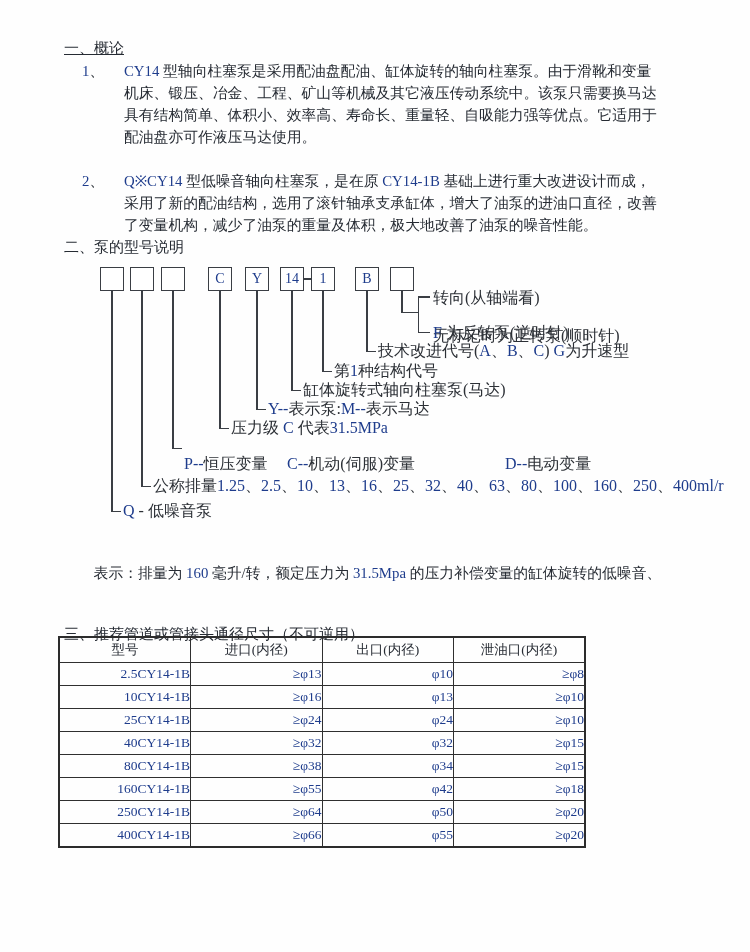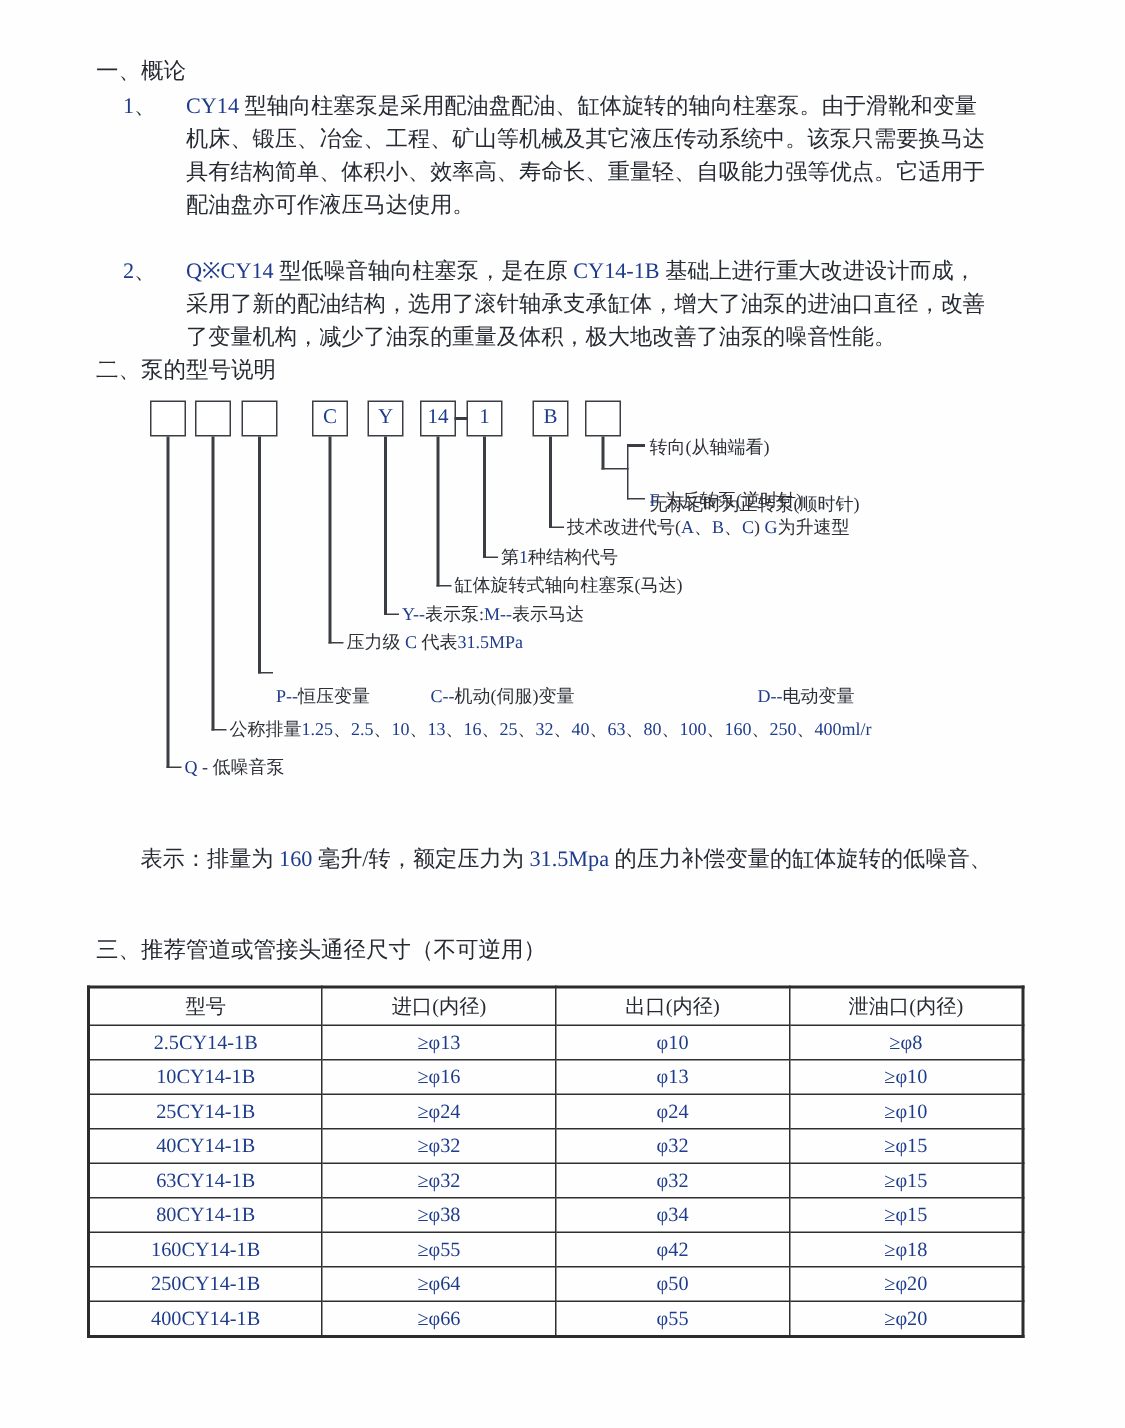--- a/index.html
+++ b/index.html
@@ -15,43 +15,43 @@
   .elines div{height:24px; line-height:24px; font-size:14.8px; white-space:pre;}
   .elines div:first-child{text-indent:2em;}
   .ex-label{font-size:15px; height:24px; line-height:24px; white-space:pre;}
   
   .mbox{
     position:absolute; width:22px; height:22px; border:1.5px solid #3a3e44;
     text-align:center; line-height:22px; font-size:14px; background:#fff;
   }
   .vl{position:absolute; width:1.5px; background:#3a3e44;}
   .hl{position:absolute; height:1.5px; background:#3a3e44;}
-  .ann{position:absolute; font-size:12px; line-height:16px; white-space:pre; color:#2c3036;}
+  .ann{position:absolute; font-size:16px; line-height:16px; white-space:pre; color:#2c3036;}
   .lat{color:#1e3c8c;}
   
   .pipe-table{
-    position:absolute; left:58px; top:657px; width:625px;
+    position:absolute; left:58px; top:636px; width:528px;
     border-collapse:collapse; table-layout:fixed;
     font-family:"Liberation Serif","DejaVu Serif",serif;
   }
   .pipe-table th,.pipe-table td{
     border:1.5px solid #2f2f2f; padding:0; text-align:center;
     font-size:13.5px; font-weight:normal; color:#262b33;
     overflow:hidden; white-space:nowrap;
   }
   .pipe-table th{height:24px;}
-  .pipe-table td{height:22px;}
+  .pipe-table td{height:22px;text-align:right;}
   .pipe-table{border:2px solid #2c2c2c;}
 </style>
 </head>
 <body>
 
 <div class="page">
 
-  <div class="abs sec-title" style="left:64px;top:37px;">一、概论</div>
+  <div class="abs sec-title" style="left:64px;top:37px;text-decoration:underline;">一、概论</div>
 
   <div class="abs pnum" style="left:82px;top:60px;"><span class="lat">1</span>、</div>
   <div class="abs plines" style="left:124px;top:60px;">
     <div><span class="lat">CY14</span> 型轴向柱塞泵是采用配油盘配油、缸体旋转的轴向柱塞泵。由于滑靴和变量</div>
     <div>机床、锻压、冶金、工程、矿山等机械及其它液压传动系统中。该泵只需要换马达</div>
     <div>具有结构简单、体积小、效率高、寿命长、重量轻、自吸能力强等优点。它适用于</div>
     <div>配油盘亦可作液压马达使用。</div>
   </div>
 
   <div class="abs pnum" style="left:82px;top:170px;"><span class="lat">2</span>、</div>
@@ -146,26 +146,20 @@
           <td><span class="lat">φ24</span></td>
           <td><span class="lat">≥φ10</span></td>
         </tr>
         <tr>
           <td><span class="lat">40CY14-1B</span></td>
           <td><span class="lat">≥φ32</span></td>
           <td><span class="lat">φ32</span></td>
           <td><span class="lat">≥φ15</span></td>
         </tr>
         <tr>
-          <td><span class="lat">63CY14-1B</span></td>
-          <td><span class="lat">≥φ32</span></td>
-          <td><span class="lat">φ32</span></td>
-          <td><span class="lat">≥φ15</span></td>
-        </tr>
-        <tr>
           <td><span class="lat">80CY14-1B</span></td>
           <td><span class="lat">≥φ38</span></td>
           <td><span class="lat">φ34</span></td>
           <td><span class="lat">≥φ15</span></td>
         </tr>
         <tr>
           <td><span class="lat">160CY14-1B</span></td>
           <td><span class="lat">≥φ55</span></td>
           <td><span class="lat">φ42</span></td>
           <td><span class="lat">≥φ18</span></td>

